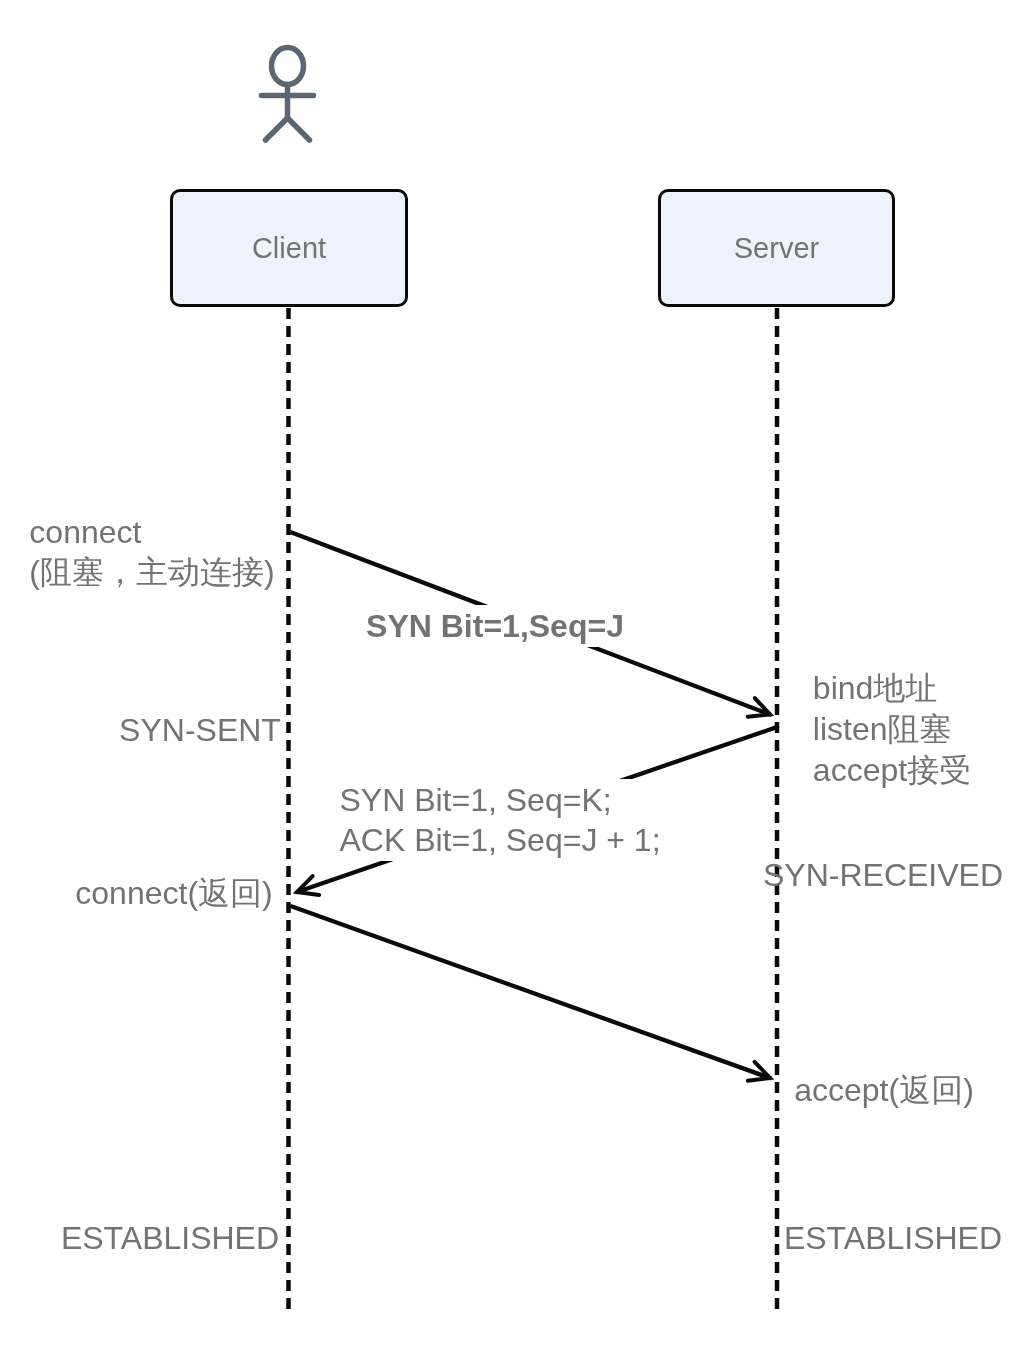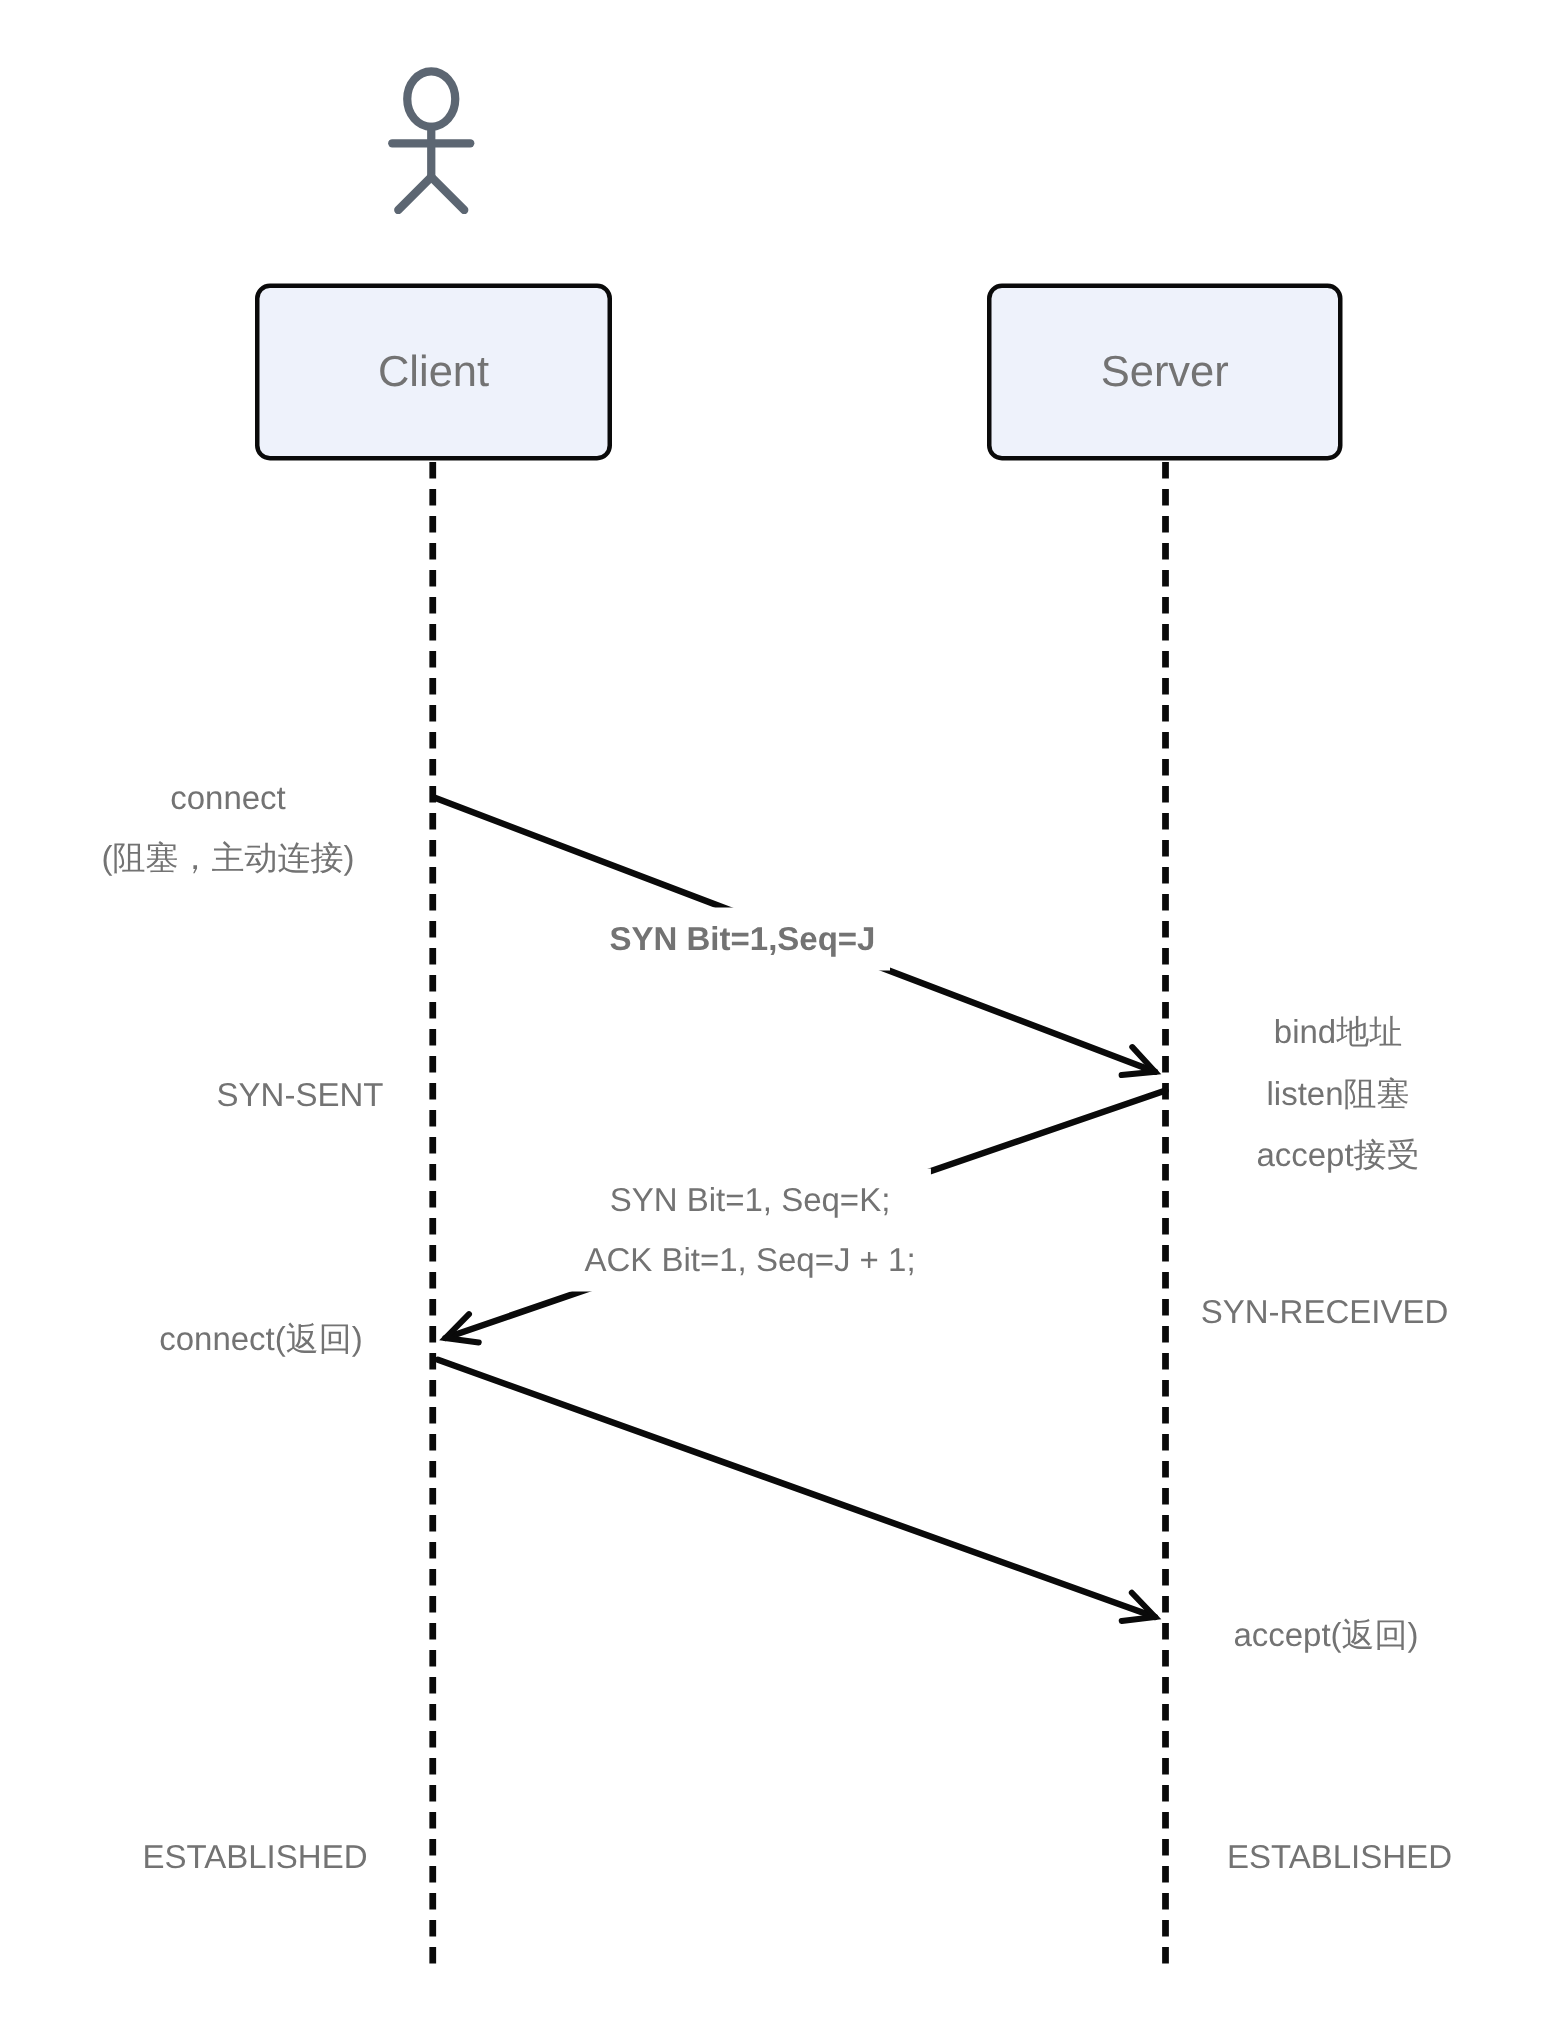--- a/index.html
+++ b/index.html
@@ -21,22 +21,22 @@
     display:flex;align-items:center;justify-content:center;
     font-size:29px;
     box-sizing:border-box;
   }
   .participant.client{left:170px;width:238px;}
   .participant.server{left:658px;width:237px;}
   .lbl{
     position:absolute;
     transform:translate(-50%,-50%);
     white-space:nowrap;
-    text-align:center;
-    font-size:22px;
+    text-align:left;
+    font-size:32px;
     line-height:40px;
   }
   .lbl.onLine{background:#ffffff;padding:1px 10px;}
   .lbl .ln{display:block;}
   .server-note{line-height:41px;}
 </style>
 </head>
 <body>
 
 <div class="canvas">

